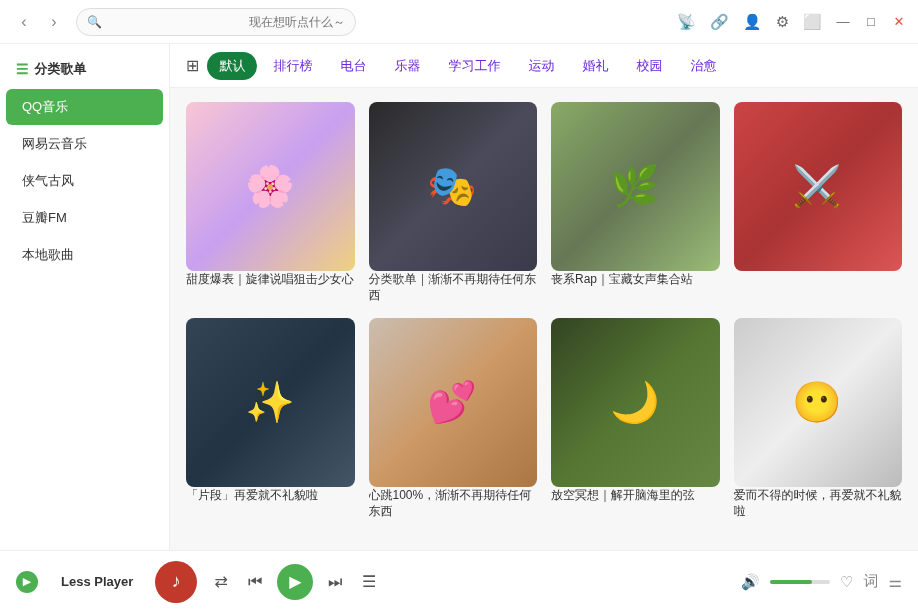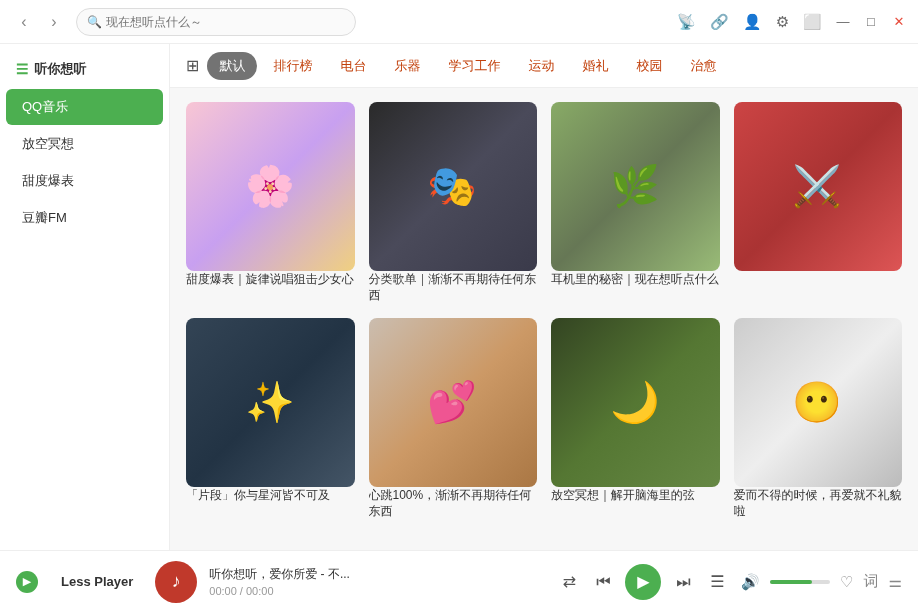--- a/index.html
+++ b/index.html
@@ -48,20 +48,21 @@
       padding: 0 10px;
       background: #fafafa;
     }
     .search-box input {
       border: none;
       background: transparent;
       outline: none;
       font-size: 12px;
       color: #999;
       width: 100%;
+      text-align: right;
     }
     .search-icon-wrap {
       color: #aaa;
       margin-right: 4px;
       font-size: 12px;
     }
     .titlebar-right {
       margin-left: auto;
       display: flex;
       align-items: center;
@@ -147,25 +148,25 @@
       font-size: 16px;
       color: #555;
       margin-right: 4px;
       cursor: pointer;
     }
     .category-tab {
       padding: 5px 12px;
       border-radius: 14px;
       cursor: pointer;
       font-size: 13px;
-      color: #c2410c;
+      color: #6d28d9;
       white-space: nowrap;
     }
     .category-tab.active {
-      background: #737373;
+      background: #15803d;
       color: #fff;
     }
 
     
     .grid-area {
       flex: 1;
       overflow-y: auto;
       padding: 14px 16px;
     }
     .playlist-grid {
@@ -339,28 +340,29 @@
     <div class="win-btn">□</div>
     <div class="win-btn close">✕</div>
   </div>
 </div>
 
 <div class="main-layout">
 
   <div class="sidebar">
     <div class="sidebar-header">
       <span class="sidebar-header-icon">☰</span>
-      <span>听你想听</span>
+      <span>分类歌单</span>
     </div>
 
     <div id="sidebar-items">
         <div class="sidebar-item active">QQ音乐</div>
-        <div class="sidebar-item">放空冥想</div>
-        <div class="sidebar-item">甜度爆表</div>
+        <div class="sidebar-item">网易云音乐</div>
+        <div class="sidebar-item">侠气古风</div>
         <div class="sidebar-item">豆瓣FM</div>
+        <div class="sidebar-item">本地歌曲</div>
       </div>
   </div>
 
   <div class="content">
 
     <div class="category-tabs">
       <span class="tab-grid-icon">⊞</span>
       <div id="category-tabs-container" style="display:flex;gap:4px;align-items:center;">
           <div class="category-tab active">默认</div>
           <div class="category-tab">排行榜</div>
@@ -385,32 +387,32 @@
           <div class="playlist-card">
             <div class="playlist-thumb thumb-2">
               <div class="thumb-art">🎭</div>
             </div>
             <div class="playlist-title">分类歌单｜渐渐不再期待任何东西</div>
           </div>
           <div class="playlist-card">
             <div class="playlist-thumb thumb-3">
               <div class="thumb-art">🌿</div>
             </div>
-            <div class="playlist-title">耳机里的秘密｜现在想听点什么</div>
+            <div class="playlist-title">丧系Rap｜宝藏女声集合站</div>
           </div>
           <div class="playlist-card">
             <div class="playlist-thumb thumb-4">
               <div class="thumb-art">⚔️</div>
             </div>
           </div>
           <div class="playlist-card">
             <div class="playlist-thumb thumb-5">
               <div class="thumb-art">✨</div>
             </div>
-            <div class="playlist-title">「片段」你与星河皆不可及</div>
+            <div class="playlist-title">「片段」再爱就不礼貌啦</div>
           </div>
           <div class="playlist-card">
             <div class="playlist-thumb thumb-6">
               <div class="thumb-art">💕</div>
             </div>
             <div class="playlist-title">心跳100%，渐渐不再期待任何东西</div>
           </div>
           <div class="playlist-card">
             <div class="playlist-thumb thumb-7">
               <div class="thumb-art">🌙</div>
@@ -434,24 +436,20 @@
     <div class="logo-circle">
       <span>▶</span>
     </div>
     <span class="logo-text">Less Player</span>
   </div>
 
   <div class="player-thumb">
     <span>♪</span>
   </div>
 
-  <div class="player-info">
-    <div class="player-song">听你想听，爱你所爱 - 不...</div>
-    <div class="player-time">00:00 / 00:00</div>
-  </div>
 
   <div class="player-controls">
     <div class="ctrl-btn">⇄</div>
     <div class="ctrl-btn">⏮</div>
     <div class="play-btn">▶</div>
     <div class="ctrl-btn">⏭</div>
     <div class="ctrl-btn">☰</div>
   </div>
 
   <div class="player-right">

